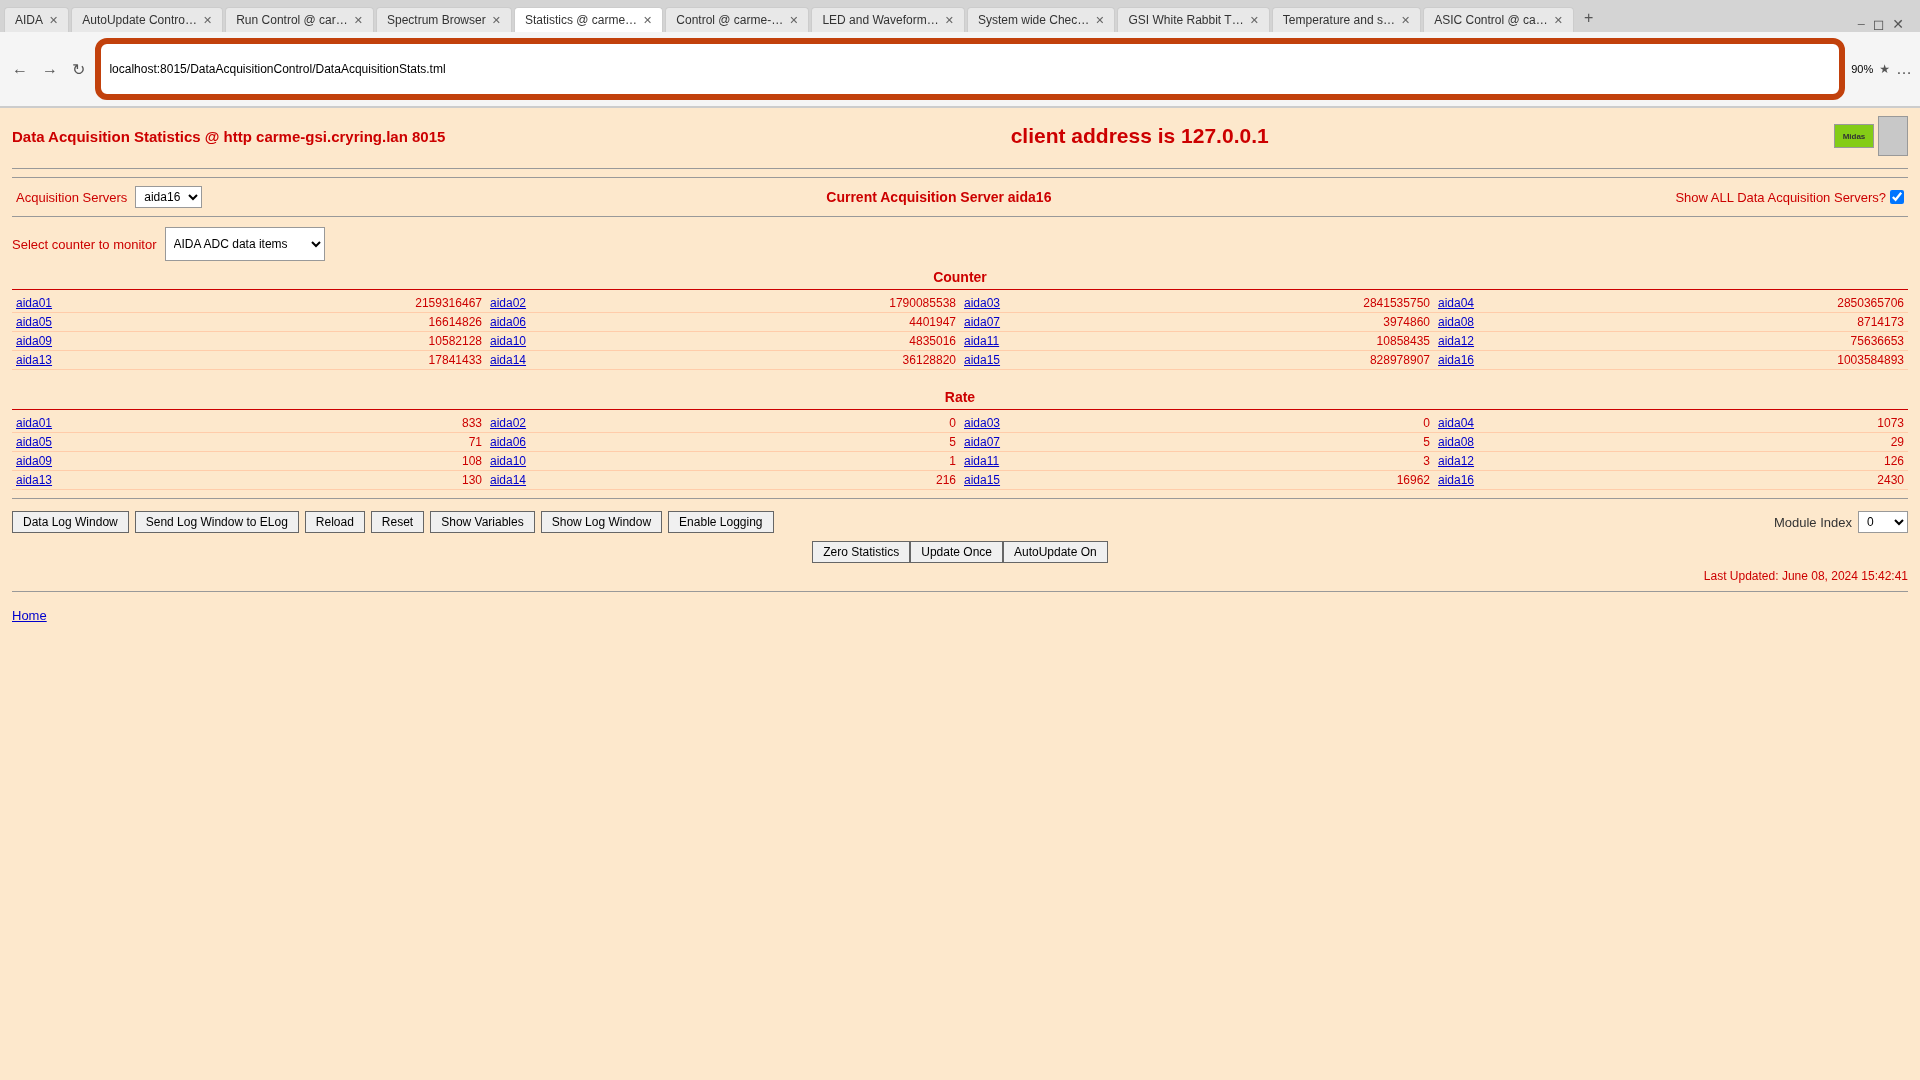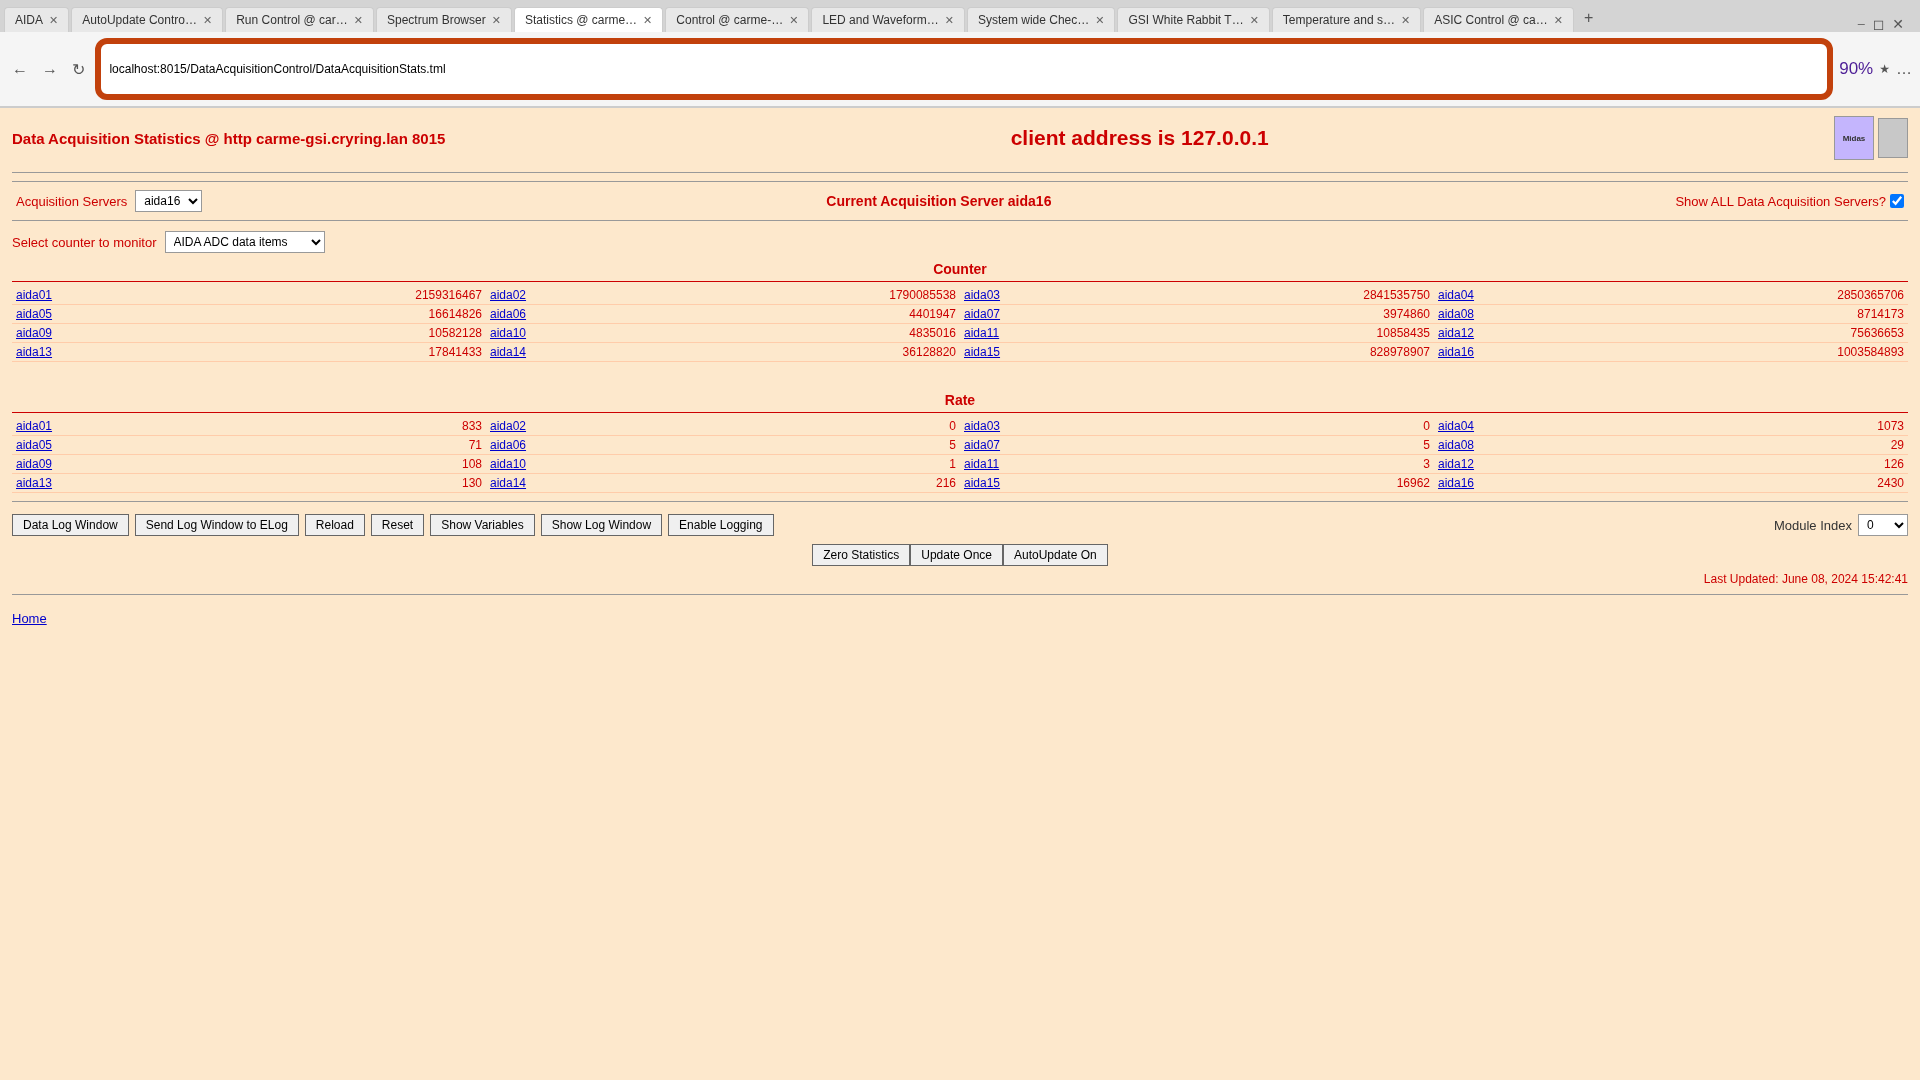--- a/index.html
+++ b/index.html
@@ -13,50 +13,50 @@
     .tab .close-btn { margin-left: 6px; color: #666; font-size: 11px; cursor: pointer; }
     .tab-new { display: flex; align-items: center; padding: 5px 8px; font-size: 16px; cursor: pointer; color: #555; }
     .tab-controls { display: flex; align-items: center; margin-left: auto; padding: 0 8px; }
     .tab-controls span { margin: 0 4px; cursor: pointer; font-size: 14px; color: #555; }
 
     .address-bar { display: flex; align-items: center; padding: 6px 8px; background: #f5f5f5; border-bottom: 1px solid #ccc; gap: 6px; }
     .nav-btn { background: none; border: none; cursor: pointer; color: #555; font-size: 16px; padding: 2px 4px; }
     .nav-btn:disabled { color: #bbb; }
     .address-input { flex: 1; padding: 18px 8px; border: 6px solid #c2410c; border-radius: 12px; font-size: 12px; background: #fff; }
     .address-right { display: flex; align-items: center; gap: 6px; font-size: 12px; color: #555; }
-    .zoom-level { font-size: 17px; color: #4c1d95; }
+    .zoom-level { font-size: 11px; color: #000000; }
     .star-icon { cursor: pointer; color: #555; }
     .overflow-btn { font-size: 16px; cursor: pointer; }
 
     
     .page-content { padding: 8px 12px; background: #fde8cc; min-height: calc(1080px - 80px); }
 
     .page-header { display: flex; align-items: center; justify-content: space-between; margin-bottom: 12px; }
     .page-title { color: #cc0000; font-size: 15px; font-weight: bold; }
     .client-address { color: #cc0000; font-size: 21px; font-weight: bold; }
     .logo-area { display: flex; align-items: center; gap: 4px; }
-    .logo-box { width: 40px; height: 44px; background: #c4b5fd; border: 1px solid #999; display: flex; align-items: center; justify-content: center; font-size: 8px; font-weight: bold; color: #333; }
+    .logo-box { width: 40px; height: 24px; background: #84cc16; border: 1px solid #999; display: flex; align-items: center; justify-content: center; font-size: 8px; font-weight: bold; color: #333; }
     .logo-box2 { width: 30px; height: 40px; background: #c8c8c8; border: 1px solid #999; display: flex; align-items: center; justify-content: center; font-size: 8px; color: #333; }
 
     .acquisition-bar { display: flex; align-items: center; justify-content: space-between; padding: 8px 4px; border-top: 1px solid #999; border-bottom: 1px solid #999; margin-bottom: 10px; }
     .acq-left { display: flex; align-items: center; gap: 8px; color: #cc0000; }
     .acq-select { font-size: 12px; padding: 2px 4px; border: 1px solid #999; background: #fff; }
     .acq-center { color: #cc0000; font-weight: bold; font-size: 14px; }
     .acq-right { display: flex; align-items: center; gap: 4px; color: #cc0000; }
     .acq-checkbox { width: 14px; height: 14px; }
 
-    .counter-section { margin-bottom: 11px; }
+    .counter-section { margin-bottom: 0; }
     .section-header { text-align: center; font-weight: bold; color: #cc0000; font-size: 14px; padding: 4px; border-bottom: 1px solid #cc0000; margin-bottom: 4px; }
     .data-grid { display: grid; grid-template-columns: repeat(8, 1fr); gap: 0; }
     .data-cell { padding: 2px 4px; font-size: 12px; color: #cc0000; border-bottom: 1px solid #ffccaa; }
     .data-cell.link { color: #0000cc; text-decoration: underline; cursor: pointer; }
     .data-cell.value { text-align: right; }
 
     .select-counter-row { display: flex; align-items: center; gap: 8px; margin-bottom: 4px; color: #cc0000; }
-    .counter-select { font-size: 12px; padding: 2px 4px; border: 1px solid #999; background: #fff; width: 160px; }
+    .counter-select { font-size: 12px; padding: 8px 4px; border: 1px solid #999; background: #fff; width: 160px; }
 
     .button-row { display: flex; align-items: center; gap: 6px; margin: 12px 0 8px 0; flex-wrap: wrap; }
     .btn { padding: 3px 10px; font-size: 12px; border: 1px solid #666; background: #f0f0f0; cursor: pointer; white-space: nowrap; }
     .module-select { font-size: 12px; padding: 2px 4px; border: 1px solid #999; background: #fff; width: 50px; }
 
     .last-updated { text-align: right; color: #cc0000; font-size: 12px; margin: 4px 0; }
 
     .home-link { color: #0000cc; text-decoration: underline; cursor: pointer; font-size: 13px; margin-top: 8px; display: inline-block; }
 
     .divider { border: none; border-top: 1px solid #999; margin: 8px 0; }

